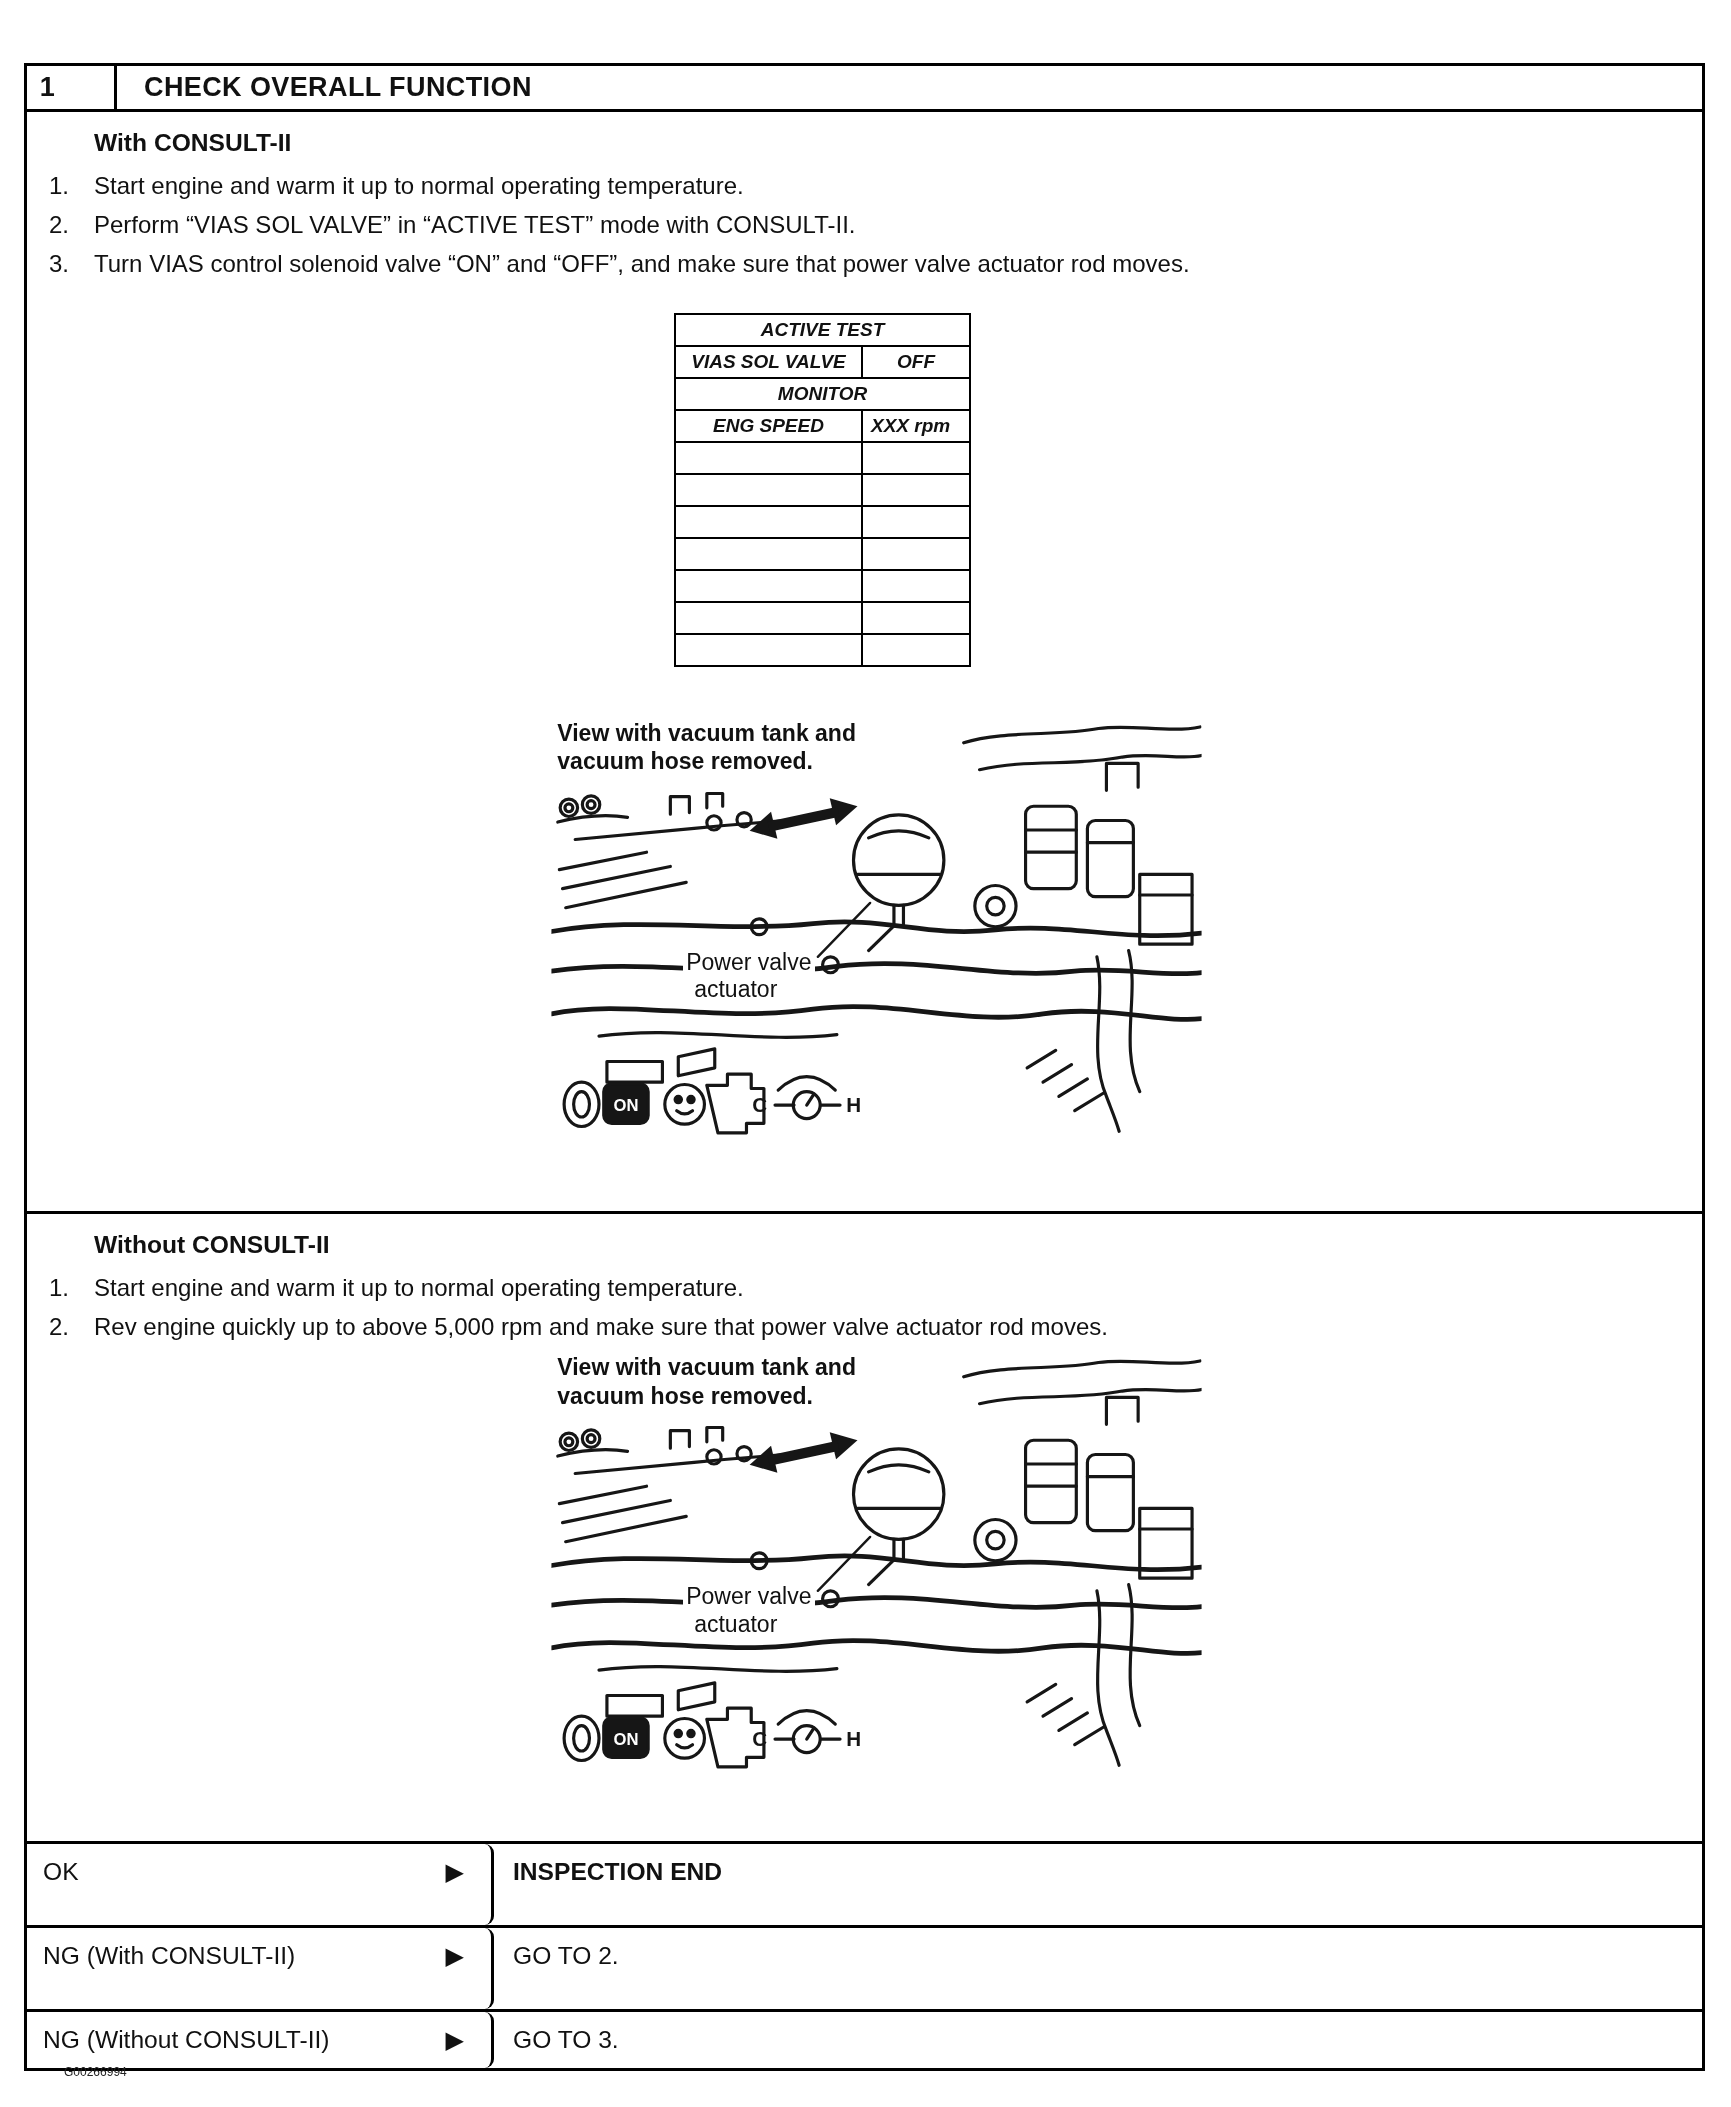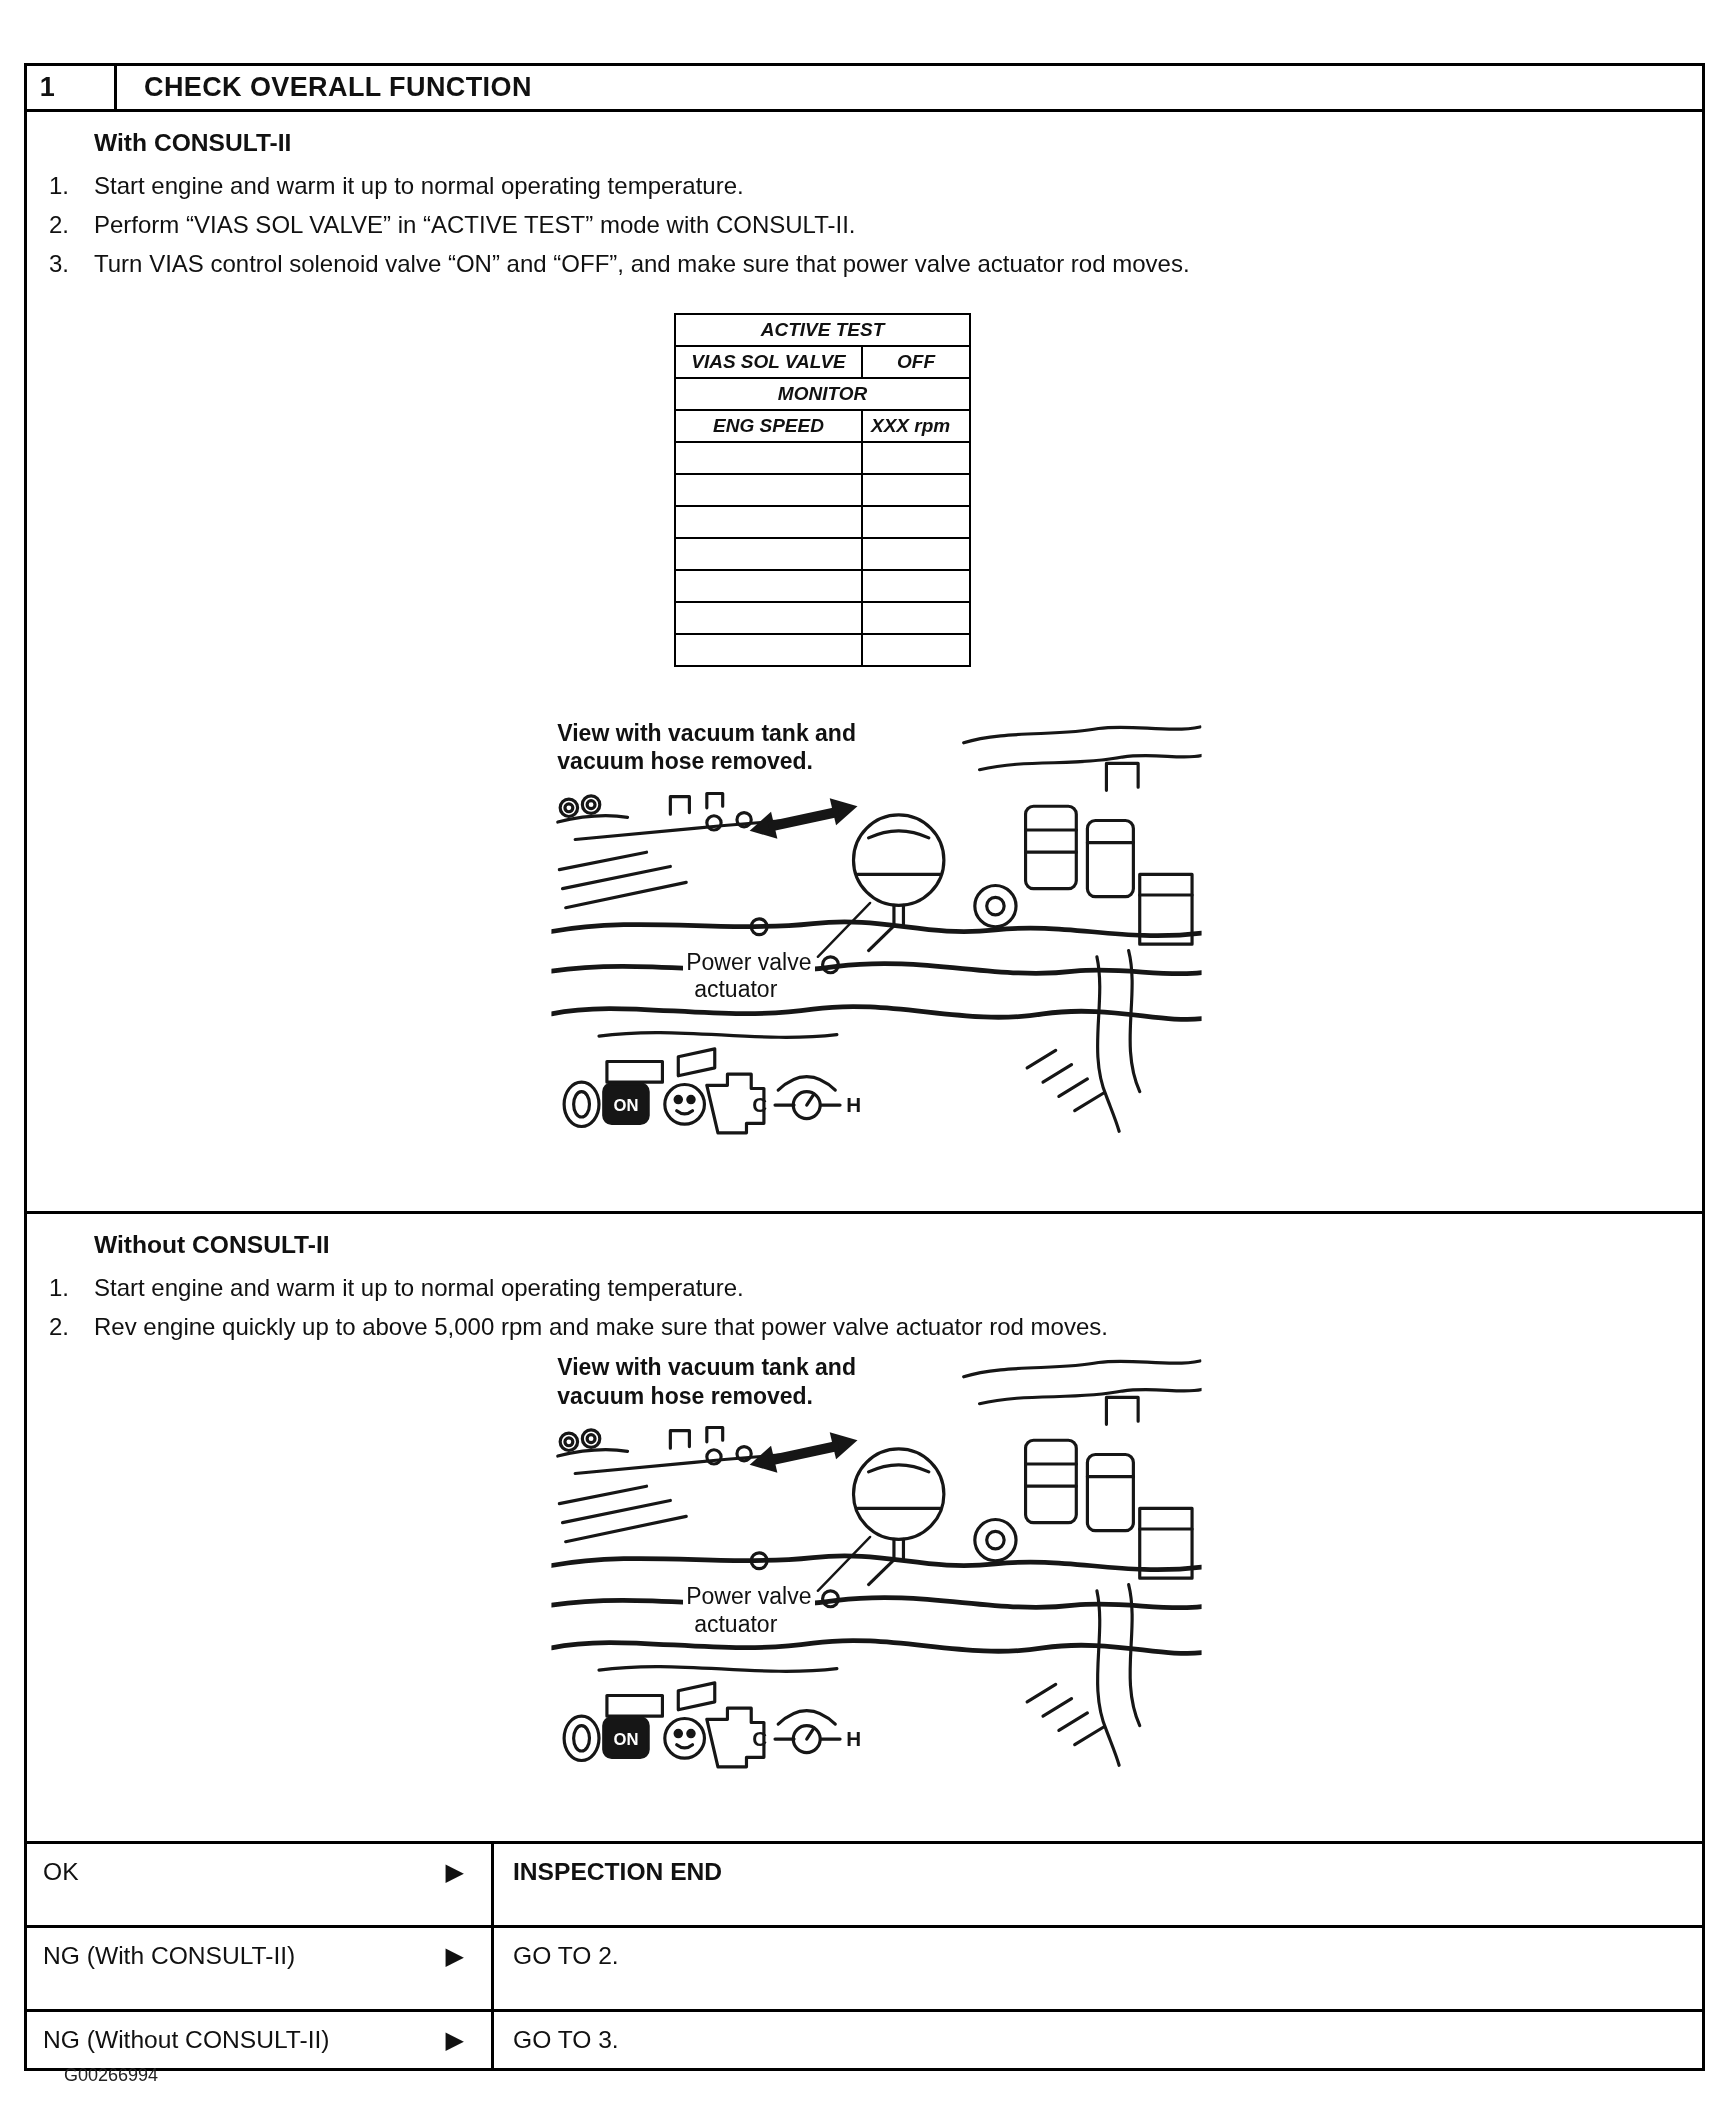--- a/index.html
+++ b/index.html
@@ -159,20 +159,21 @@
   }
   .dec-left {
     width: 467px;
     border-right: 3.2px solid #000;
     box-sizing: border-box;
     display: flex;
     align-items: flex-start;
     justify-content: space-between;
     padding: 12px 27px 12px 16px;
     line-height: 1.3;
+    border-radius: 9px;
   }
   .dec-left .cond { max-width: 349px; }
   .dec-arrow {
     font-size: 24px;
     line-height: 1.3;
     margin-left: 12.7px;
   }
   .dec-action {
     display: flex;
     align-items: flex-start;
@@ -180,21 +181,21 @@
     line-height: 1.3;
   }
   .dec-action.bold { font-weight: bold; }
   .dec-row.r1 .dec-left, .dec-row.r1 .dec-action,
   .dec-row.r2 .dec-left, .dec-row.r2 .dec-action { min-height: 57px; }
 
   .fig-id {
     position: absolute;
     left: 24px;
     top: 2065px;
-    font-size: 18px;
+    font-size: 12px;
     color: #222;
     padding-left: 40px;
   }
 
   .hidden-defs {
     position: absolute;
     width: 0;
     height: 0;
     overflow: hidden;
   }

